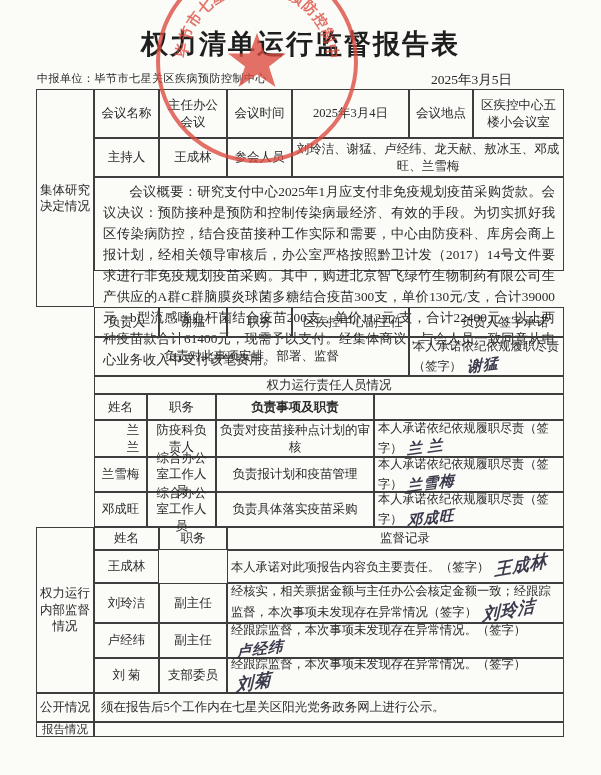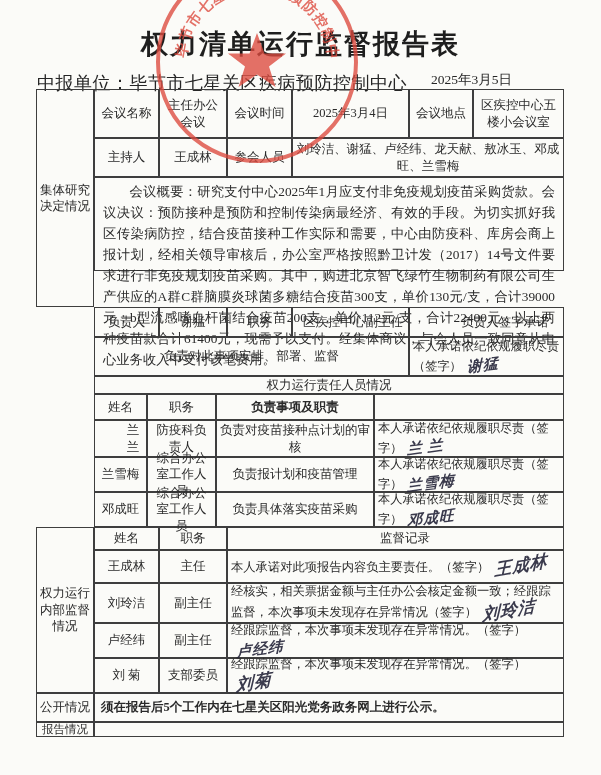--- a/index.html
+++ b/index.html
@@ -6,21 +6,21 @@
   body{
     width:601px;height:775px;background:#fbfbf8;
     font-family:"Liberation Serif","DejaVu Serif",serif;
     color:#262626;position:relative;overflow:hidden;
   }
   .sheet{position:absolute;inset:0;}
   .title{
     position:absolute;top:26px;left:0;width:100%;text-align:center;
     font-size:27px;font-weight:bold;letter-spacing:2px;color:#1e1e1e;
   }
-  .meta-unit{position:absolute;top:71px;left:37px;font-size:18px;letter-spacing:.5px;}
+  .meta-unit{position:absolute;top:71px;left:37px;font-size:11px;letter-spacing:.5px;}
   .meta-date{position:absolute;top:71px;left:431px;font-size:13.5px;}
   .tbl{position:absolute;left:36px;top:89px;width:528px;height:648px;}
   .cell{
     position:absolute;border:1px solid #3e3e3e;box-sizing:border-box;
     display:flex;align-items:center;justify-content:center;
     text-align:center;font-size:12.5px;line-height:1.32;padding:1px 3px;
     color:#2a2a2a;
   }
   .cell.left{justify-content:flex-start;text-align:left;}
   .cell.small{font-size:11.5px;}
@@ -105,21 +105,20 @@
     <div class="cell" style="left:180px;top:403px;width:158px;height:35px;">负责具体落实疫苗采购</div>
     <div class="cell commit" style="left:338px;top:403px;width:190px;height:35px;">
       <span><span>本人承诺依纪依规履职尽责（签字）</span><span class="sig">邓成旺</span></span>
     </div>
 
     <div class="cell" style="left:58px;top:438px;width:65px;height:23px;">姓名</div>
     <div class="cell" style="left:123px;top:438px;width:68px;height:23px;">职务</div>
     <div class="cell" style="left:191px;top:438px;width:337px;height:23px;padding-left:22px;">监督记录</div>
 
     <div class="cell" style="left:58px;top:461px;width:65px;height:33px;">王成林</div>
-    <div class="cell" style="left:123px;top:461px;width:68px;height:33px;">主任</div>
     <div class="cell record" style="left:191px;top:461px;width:337px;height:33px;">
       <span><span>本人承诺对此项报告内容负主要责任。（签字）</span><span class="sig big">王成林</span></span>
     </div>
 
     <div class="cell" style="left:58px;top:494px;width:65px;height:40px;">刘玲洁</div>
     <div class="cell" style="left:123px;top:494px;width:68px;height:40px;">副主任</div>
     <div class="cell record" style="left:191px;top:494px;width:337px;height:40px;">
       <span><span>经核实，相关票据金额与主任办公会核定金额一致；经跟踪监督，本次事项未发现存在异常情况（签字）</span><span class="sig big">刘玲洁</span></span>
     </div>
 
@@ -128,21 +127,21 @@
     <div class="cell record" style="left:191px;top:534px;width:337px;height:35px;">
       <span><span>经跟踪监督，本次事项未发现存在异常情况。（签字）</span><span class="sig">卢经纬</span></span>
     </div>
 
     <div class="cell" style="left:58px;top:569px;width:65px;height:35px;">刘  菊</div>
     <div class="cell" style="left:123px;top:569px;width:68px;height:35px;">支部委员</div>
     <div class="cell record" style="left:191px;top:569px;width:337px;height:35px;">
       <span><span>经跟踪监督，本次事项未发现存在异常情况。（签字）</span><span class="sig big">刘菊</span></span>
     </div>
 
-    <div class="cell left" style="left:58px;top:604px;width:470px;height:29px;padding-left:6px;font-weight:bold;">须在报告后5个工作内在七星关区阳光党务政务网上进行公示。</div>
+    <div class="cell left" style="left:58px;top:604px;width:470px;height:29px;padding-left:6px;">须在报告后5个工作内在七星关区阳光党务政务网上进行公示。</div>
     <div class="cell left" style="left:58px;top:633px;width:470px;height:15px;"></div>
 
   </div>
 
   <svg class="seal" width="230" height="172" viewBox="0 0 230 172">
     <defs>
       <path id="sealArc" d="M 41,62 A 71,71 0 1 1 183,62"></path>
     </defs>
     <circle cx="112" cy="62" r="99" fill="none" stroke="#dd4a3e" stroke-width="4"></circle>
     <polygon fill="#dd4a3e" points="112,33 119.5,53.5 141,53.5 124,66.5 130.5,87 112,74.5 93.5,87 100,66.5 83,53.5 104.5,53.5"></polygon>

